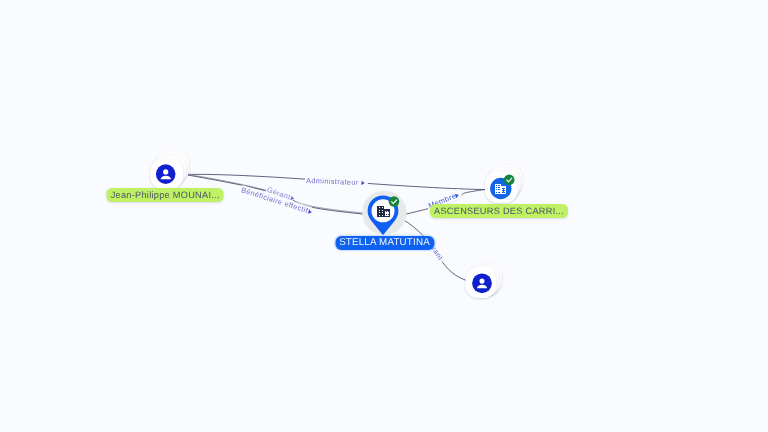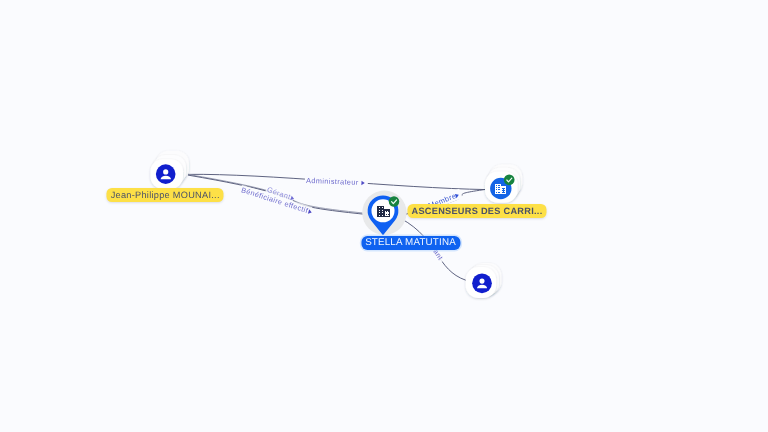--- a/index.html
+++ b/index.html
@@ -6,21 +6,21 @@
   body{width:768px;height:432px;overflow:hidden;background:#fafbfe;
        font-family:"Liberation Sans",sans-serif;
        -webkit-font-smoothing:antialiased;text-rendering:geometricPrecision;}
   #stage{position:relative;width:768px;height:432px;background:#fafbfe;}
   svg.layer{position:absolute;left:0;top:0;width:768px;height:432px;overflow:visible;}
   .edge{fill:none;stroke:#555b79;stroke-width:0.95;}
   .edge-lite{fill:none;stroke:#9499ae;stroke-width:0.9;}
   .elabel{font-family:"Liberation Sans",sans-serif;font-size:7.3px;letter-spacing:0.4px;fill:#6f6ccd;}
   .elabel.strong{fill:#3a56cf;}
   .elabel.lite{fill:#8f8ddc;}
-  .nlabel{position:absolute;background:#fde047;border-radius:5.5px;
+  .nlabel{position:absolute;background:#bef264;border-radius:5.5px;
           color:#4b5168;font-size:9.2px;line-height:14.2px;white-space:nowrap;
           padding:0 4.0px;height:14.2px;letter-spacing:0.28px;box-shadow:0 1px 2.4px rgba(40,50,80,.15);
           transform:translateX(-50%);}
   .nlabel.sel{background:#0f62f0;color:#f0f6ff;font-size:9.8px;letter-spacing:0.18px;
               line-height:14.3px;height:14.3px;padding:0 4.2px;
               box-shadow:0 0 0 1.6px rgba(160,200,255,.42);border-radius:6px;}
 </style>
 </head>
 <body>
 
@@ -157,16 +157,16 @@
       </g>
     </g>
     <g>
       <circle cx="394" cy="201.5" r="5.25" fill="#17833f"></circle>
       <path d="M 391.6 201.7 l 1.7 1.9 l 3.2 -3.6" fill="none" stroke="#eafaf0" stroke-width="1.2" stroke-linecap="round" stroke-linejoin="round"></path>
     </g>
   </g>
 </svg>
 
 <div class="nlabel" style="left:165.2px;top:188.2px;">Jean-Philippe MOUNAI...</div>
-<div class="nlabel sel" style="left:384.5px;top:236px;margin-left:26px;">STELLA MATUTINA</div>
-<div class="nlabel" style="left:477px;top:204.0px;font-weight:bold;">ASCENSEURS DES CARRI...</div>
+<div class="nlabel sel" style="left:384.5px;top:236px;">STELLA MATUTINA</div>
+<div class="nlabel" style="left:499px;top:204.0px;">ASCENSEURS DES CARRI...</div>
 
 </div>
 
 </body></html>

